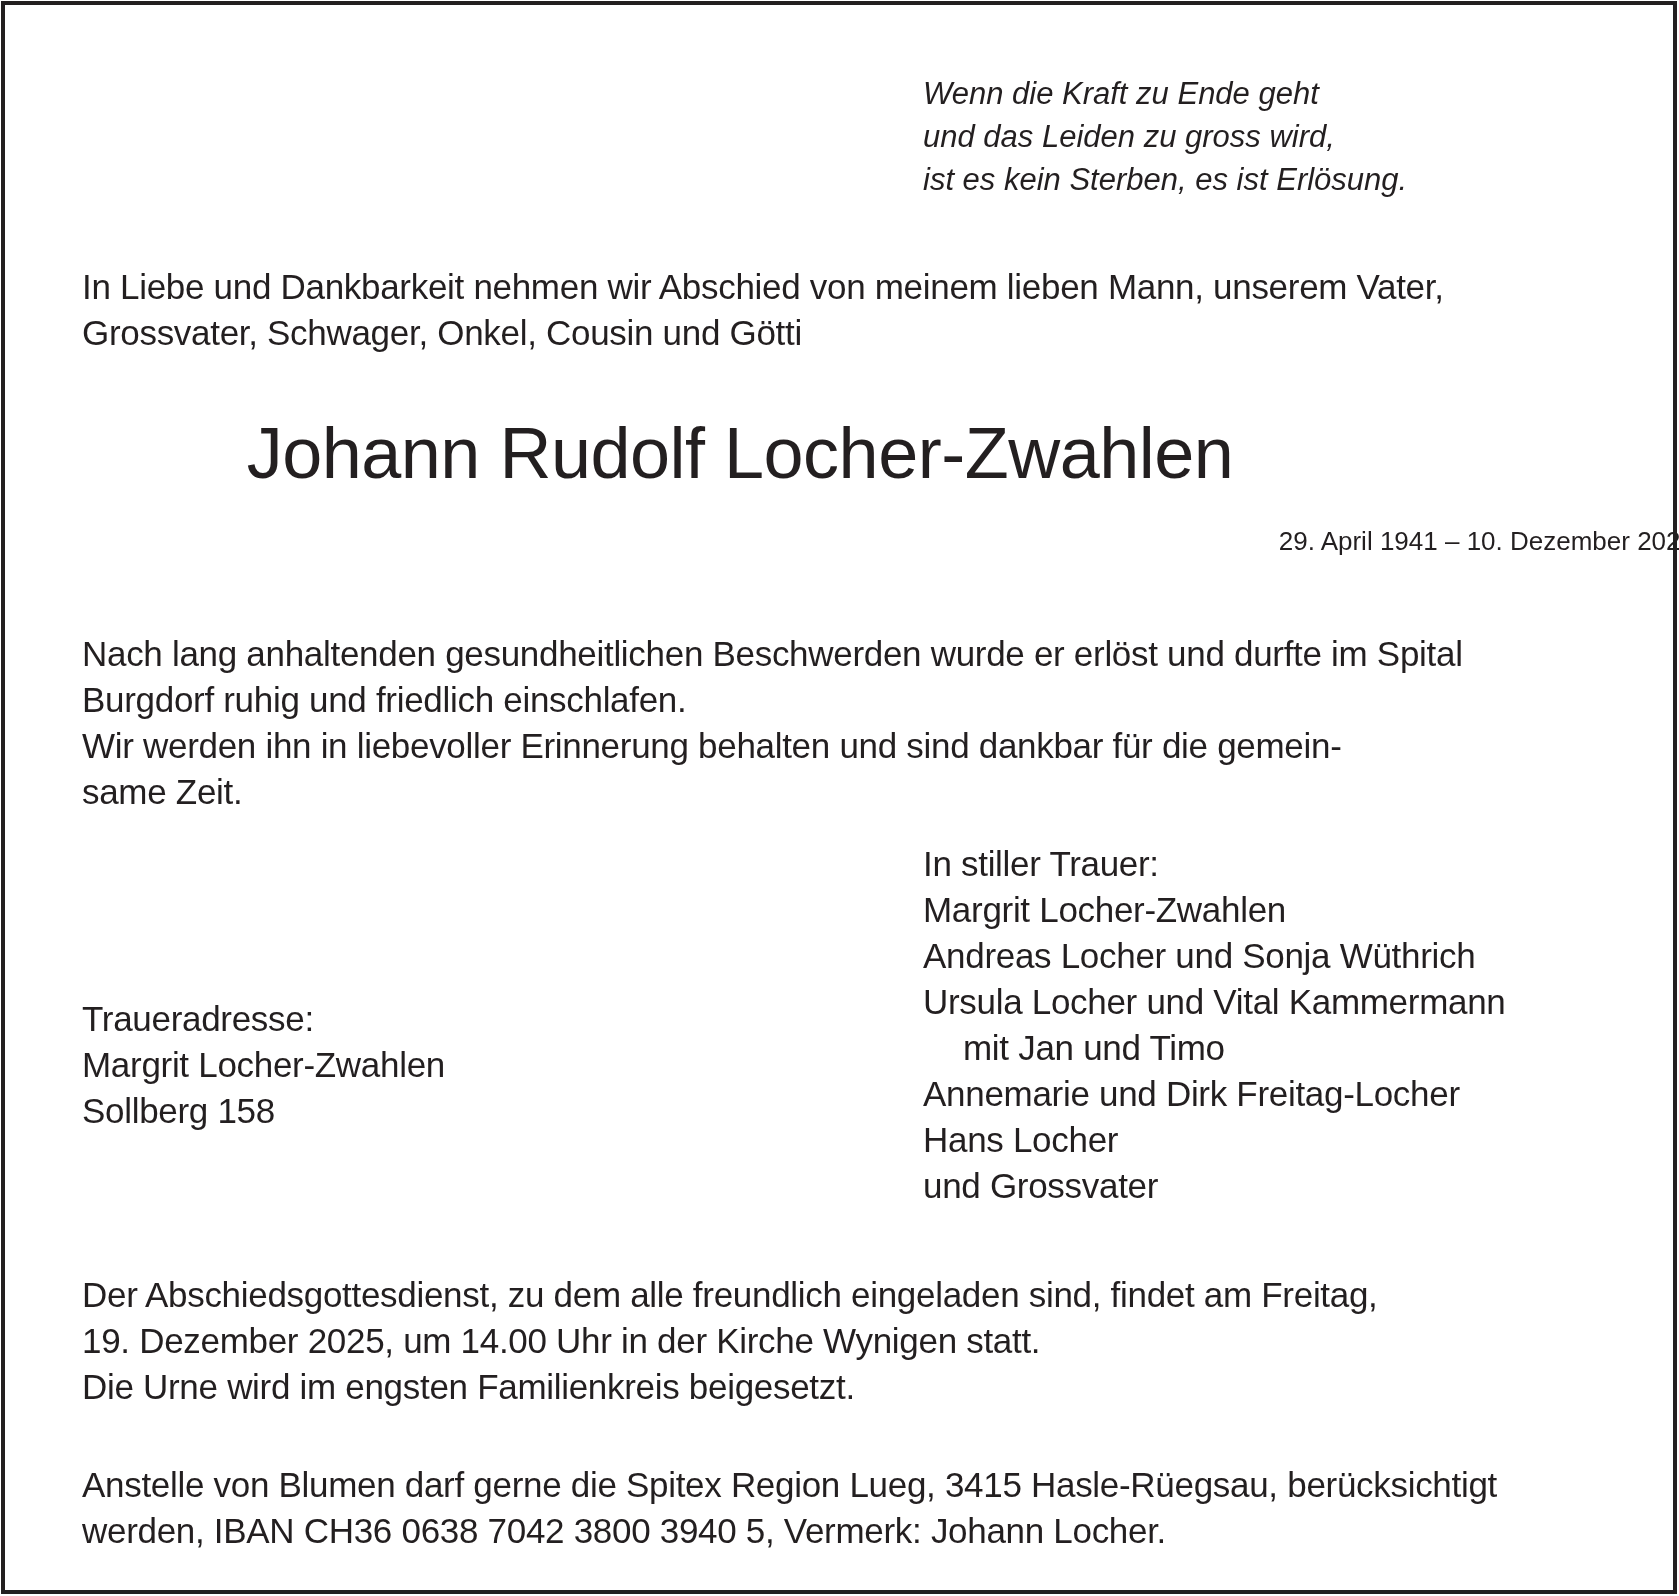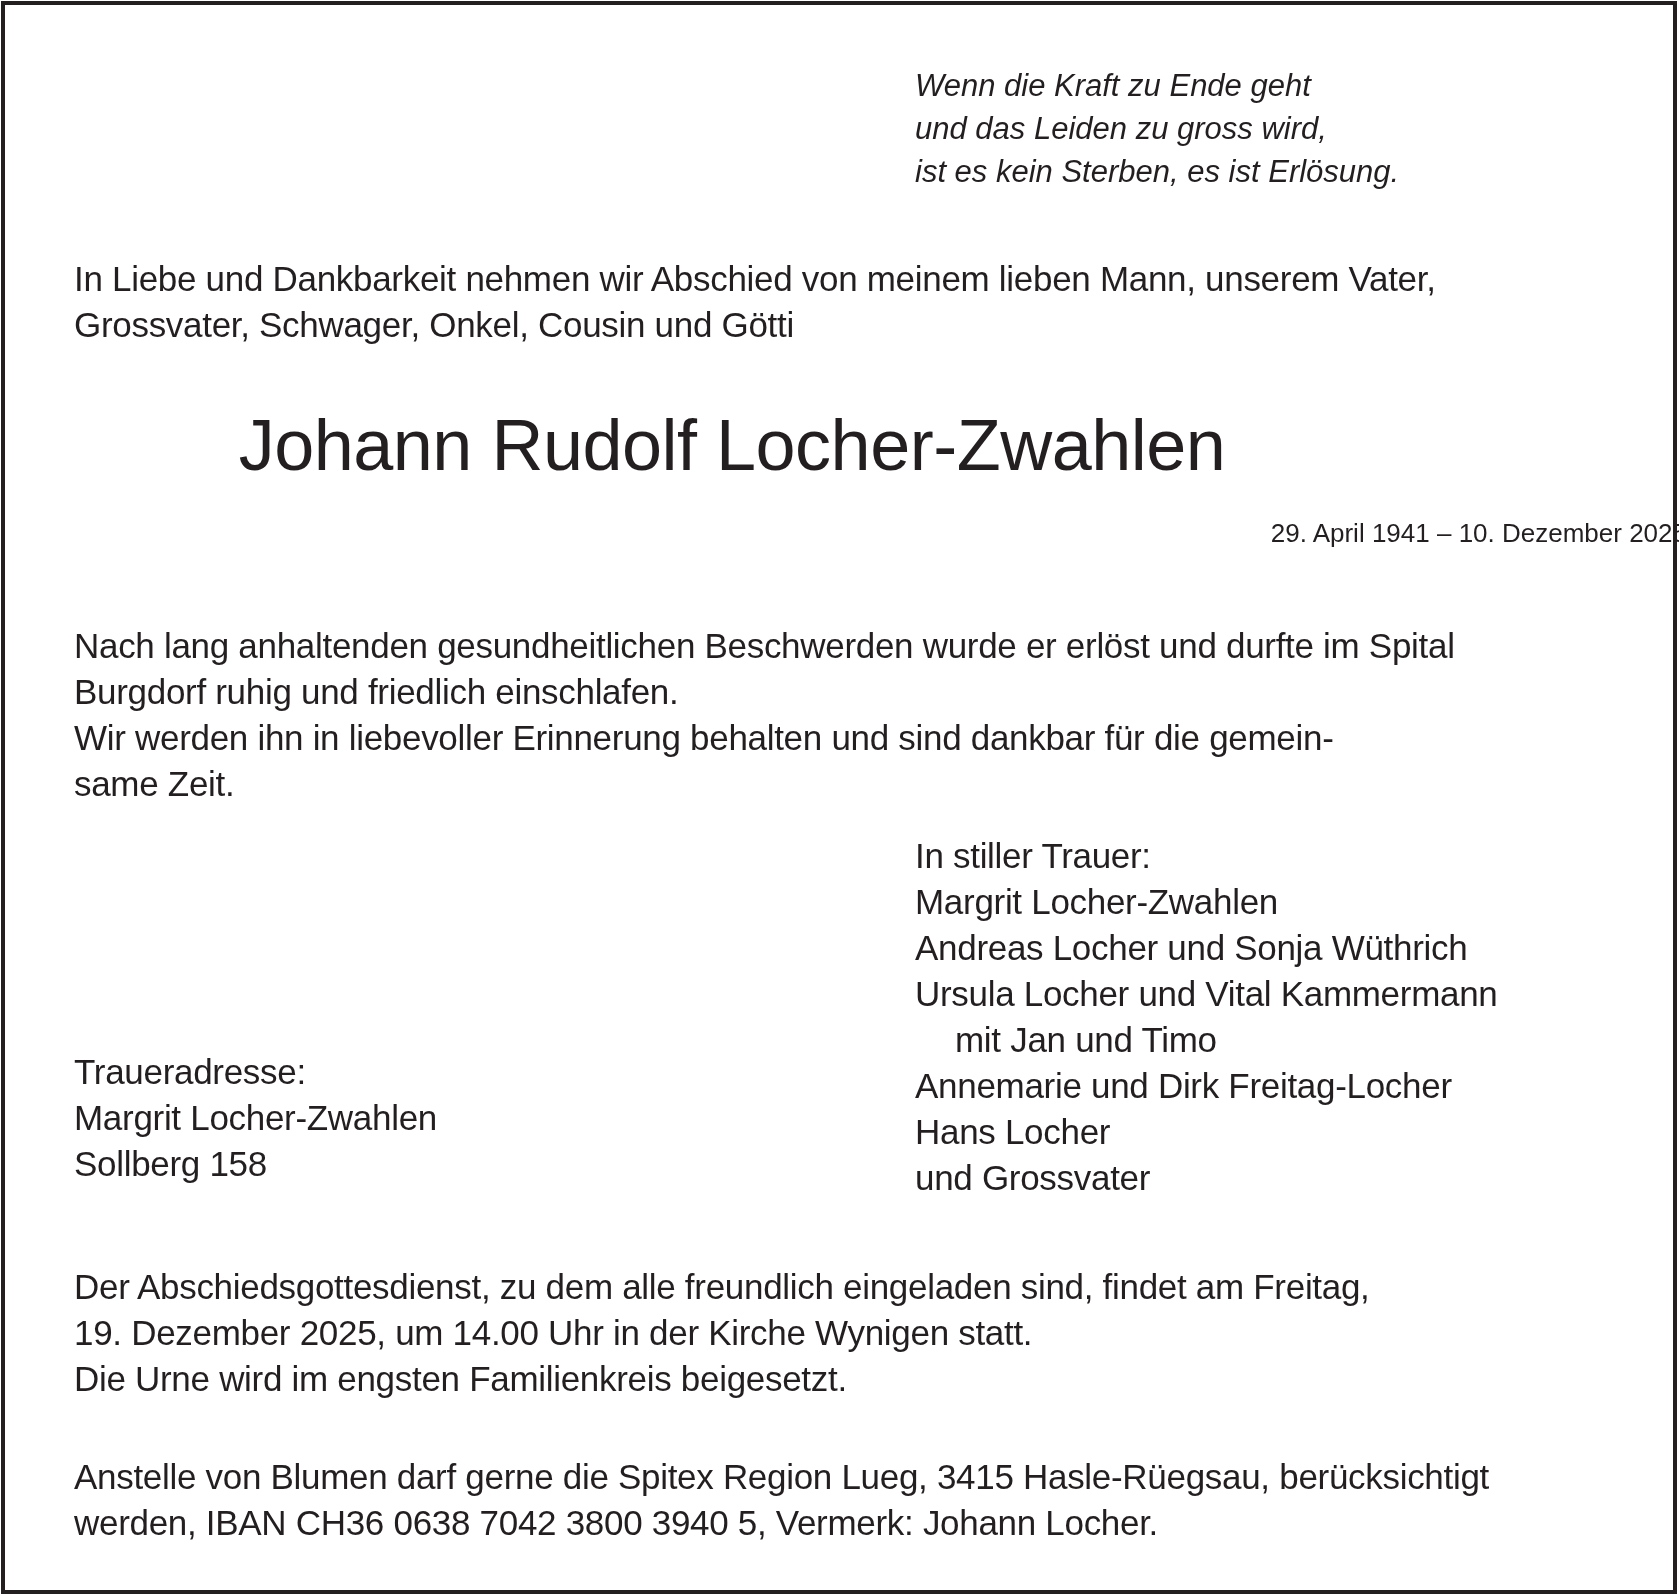--- a/index.html
+++ b/index.html
@@ -20,21 +20,21 @@
       left: 1px;
       top: 1px;
       width: 1668px;
       height: 1585px;
       border: 4px solid #231f20;
       background: #ffffff;
     }
     .abs {
       position: absolute;
       white-space: nowrap;
-      margin: 8px;
+      margin: 16px;
     }
     .body-text {
       font-size: 35px;
       line-height: 46px;
       letter-spacing: -0.3px;
     }
     .quote {
       left: 907px;
       top: 56px;
       font-style: italic;
@@ -55,21 +55,21 @@
       left: 0;
       width: 1679px;
       text-align: right;
       top: 502px;
       font-size: 26px;
       line-height: 46px;
     }
     .para { left: 66px; top: 615px; }
     .mourners { left: 907px; top: 825px; }
     .mourners .indent { padding-left: 40px; }
-    .address { left: 66px; top: 1041px; }
+    .address { left: 66px; top: 980px; }
     .service { left: 66px; top: 1256px; }
     .donation { left: 66px; top: 1446px; }
     .line { display: block; }
   </style>
 </head>
 <body>
 
 <div class="frame"></div>
 
 <div class="abs quote">

